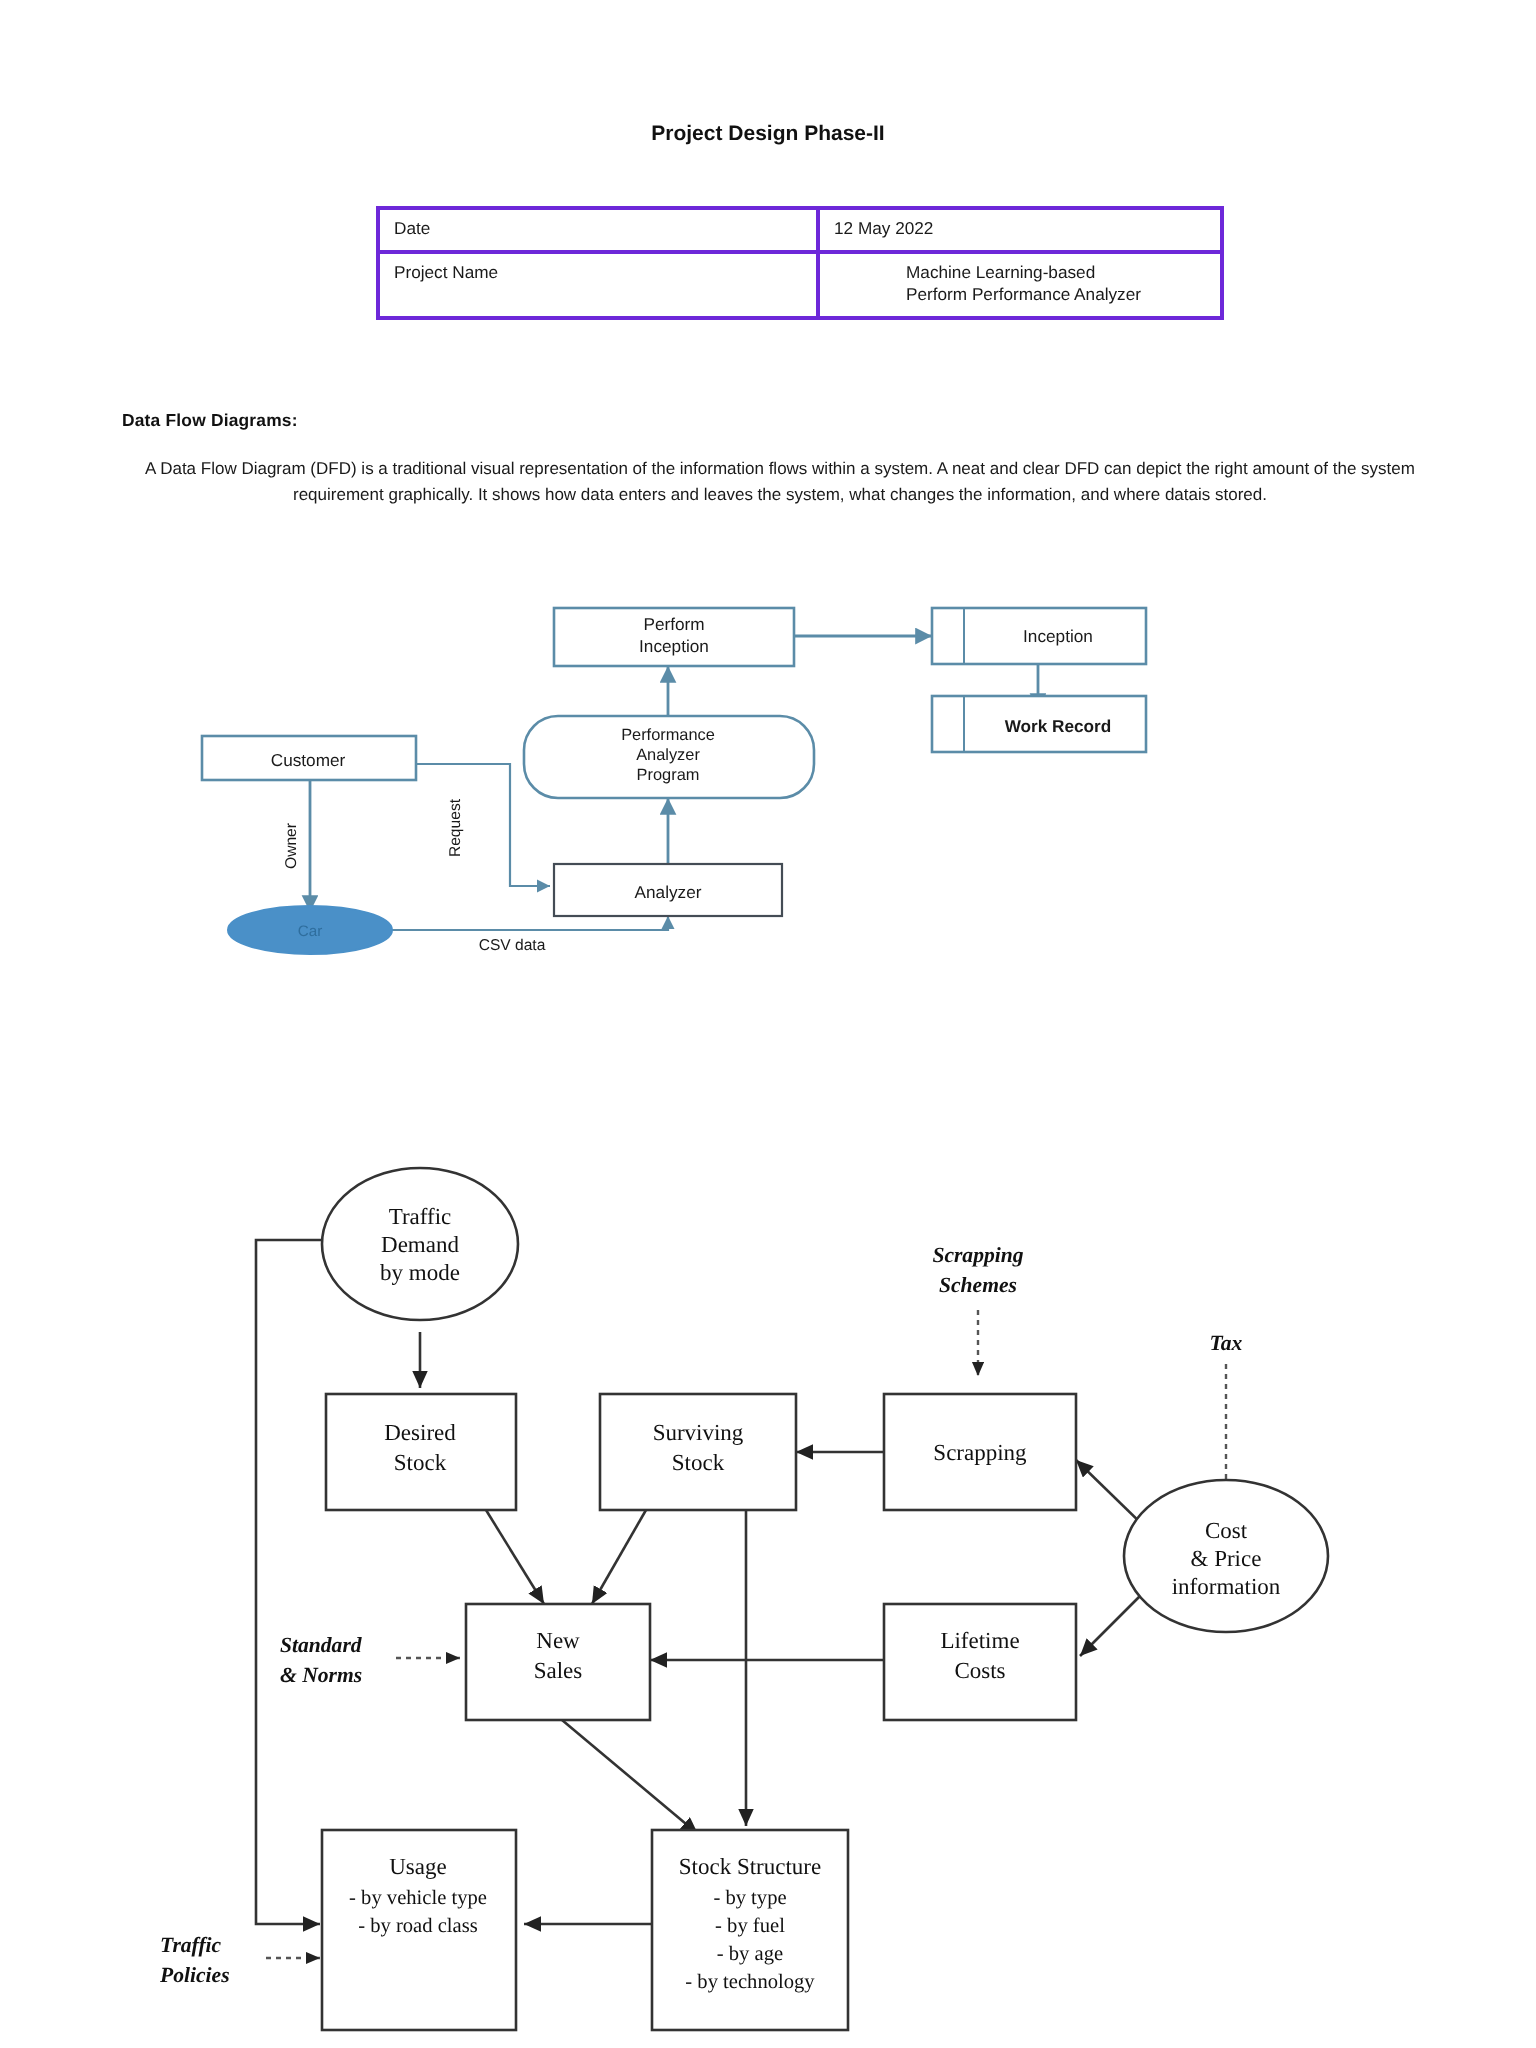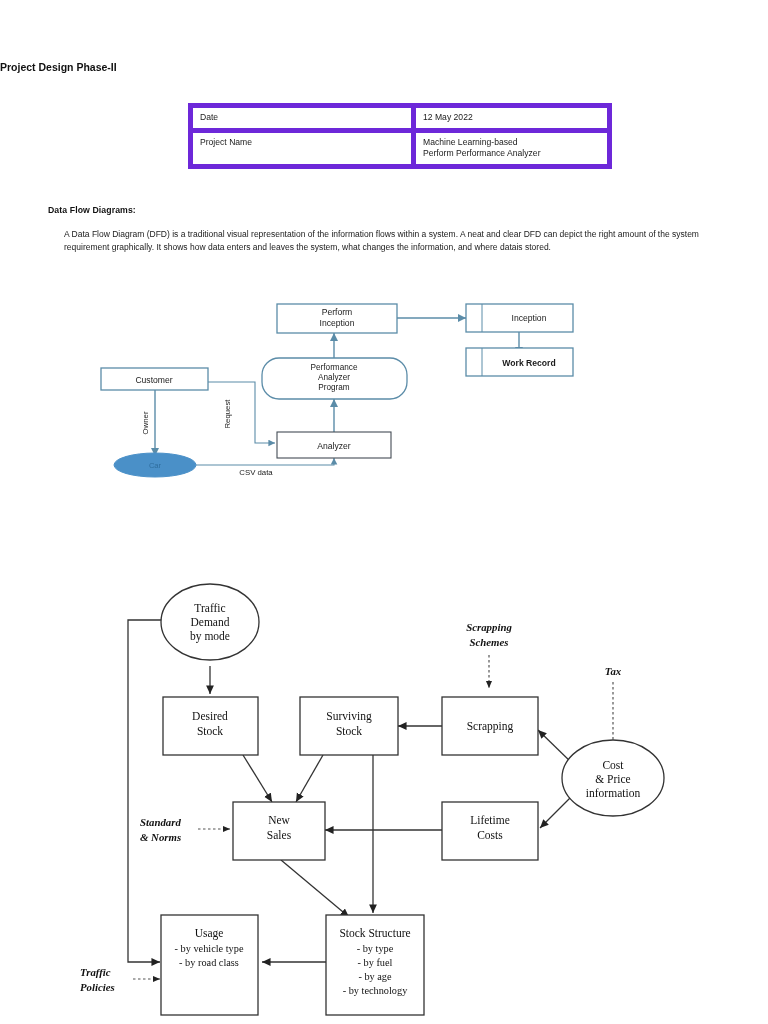--- a/index.html
+++ b/index.html
@@ -9,47 +9,47 @@
     font-family:"Liberation Sans", sans-serif;
     color:#111;
     position:relative;
     overflow:hidden;
   }
   .page{position:absolute;left:0;top:0;width:768px;height:1024px;}
 
   
   .doc-title{
     position:absolute;left:0;top:60px;width:768px;
-    text-align:left;font-weight:bold;font-size:10.5px;line-height:15px;
+    text-align:center;font-weight:bold;font-size:10.5px;line-height:15px;
   }
   .doc-title .l2{display:block;}
 
   
   .info-table{
     position:absolute;left:188px;top:103px;width:424px;
     border-collapse:collapse;font-size:8.6px;
   }
   .info-table td{
-    border:5px solid #6d28d9;
+    border:2px solid #6d28d9;
     padding:4px 7px;
     vertical-align:top;
     line-height:11.5px;
     color:#1a1a1a;
   }
   .info-table td.k{width:204px;}
-  .multi span{display:block;}
+  .multi span{display:block;margin-left:36px;}
 
   
   .sec-head{
-    position:absolute;left:48px;top:205px;
+    position:absolute;left:61px;top:205px;
     font-size:8.7px;font-weight:bold;letter-spacing:.1px;
   }
   .para{
     position:absolute;left:64px;top:228px;width:652px;
-    font-size:8.5px;line-height:12.6px;text-align:left;color:#1a1a1a;
+    font-size:8.5px;line-height:12.6px;text-align:center;color:#1a1a1a;
   }
 
   
   #dfd1{position:absolute;left:0;top:286px;width:768px;height:210px;}
 
   
   #dfd2{position:absolute;left:0;top:570px;width:768px;height:450px;}
 
   .svgtxt{font-family:"Liberation Sans", sans-serif;}
   .serif{font-family:"Liberation Serif", serif;}

